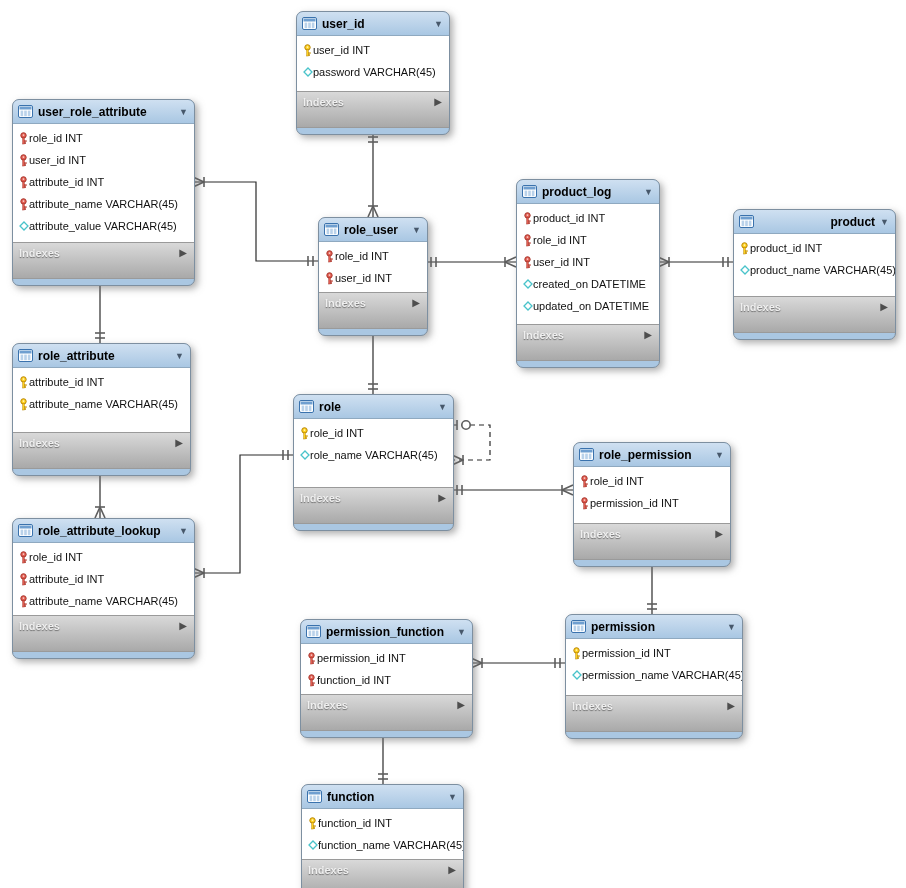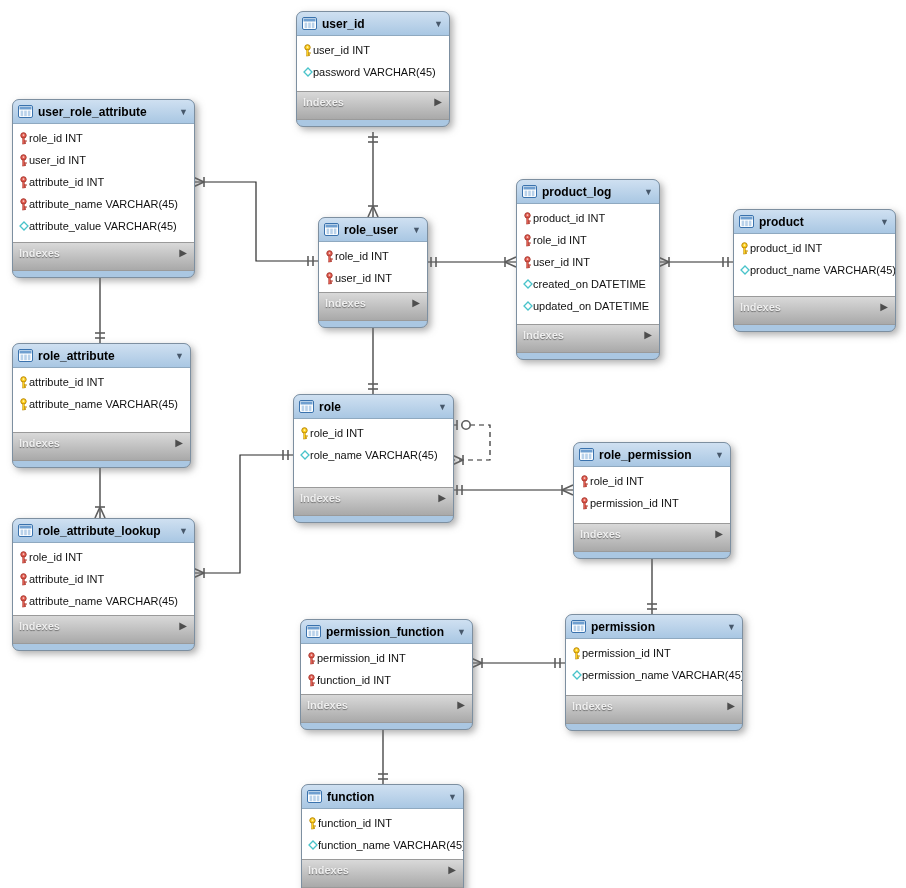--- a/index.html
+++ b/index.html
@@ -24,21 +24,21 @@
   }
   .ticon{display:inline-flex;flex:0 0 auto;}
   .ttitle{font-size:12px;font-weight:bold;color:#000;white-space:nowrap;flex:1 1 auto;}
   .tdrop{font-size:9px;color:#47586b;flex:0 0 auto;cursor:pointer;}
   .body{background:#ffffff;padding:3px 0 0 0;}
   .row{height:22px;display:flex;align-items:center;padding:0 4px 0 5px;white-space:nowrap;}
   .cicon{display:inline-flex;flex:0 0 auto;width:11px;justify-content:center;}
   .ctext{font-size:11px;color:#101010;}
   .ftr{
     height:19px;display:flex;align-items:center;justify-content:space-between;
-    padding:0 7px 8px 6px;background:linear-gradient(#d9d9d9,#a9a9a9);
+    padding:0 7px 16px 6px;background:linear-gradient(#d9d9d9,#a9a9a9);
     border-top:1px solid #9a9a9a;border-bottom:1px solid #9a9a9a;
   }
   .flabel{font-size:11px;font-weight:bold;color:#efefef;text-shadow:0 1px 1px rgba(90,90,90,0.8);}
   .farrow{font-size:10px;color:#4e4e4e;cursor:pointer;line-height:1;}
 </style>
 </head>
 <body>
 
 <div id="canvas">
   <svg id="wires" xmlns="http://www.w3.org/2000/svg">
@@ -402,21 +402,21 @@
   </svg>
           </span>
           <span class="ctext">updated_on DATETIME</span>
         </div>
       </div>
       <div class="ftr">
         <span class="flabel">Indexes</span>
         <span class="farrow">▶</span>
       </div>
     </div>
-    <div class="table" style="left: 733px; top: 209px; width: 161px;">
+    <div class="table" style="left: 733px; top: 209px; width: 161px; text-align: right;">
       <div class="hdr">
         <span class="ticon">
           <svg width="15" height="13" viewBox="0 0 15 13">
   <rect x="0.5" y="0.5" width="14" height="12" rx="1.5" fill="#ffffff" stroke="#3a72ad" stroke-width="1"></rect>
   <rect x="1.5" y="1.5" width="12" height="3" fill="#6f9fd0"></rect>
   <rect x="2.6" y="5.6" width="2.6" height="5.6" fill="#b9d2ea"></rect>
   <rect x="6.2" y="5.6" width="2.6" height="5.6" fill="#b9d2ea"></rect>
   <rect x="9.8" y="5.6" width="2.6" height="5.6" fill="#b9d2ea"></rect>
 </svg>
         </span>

